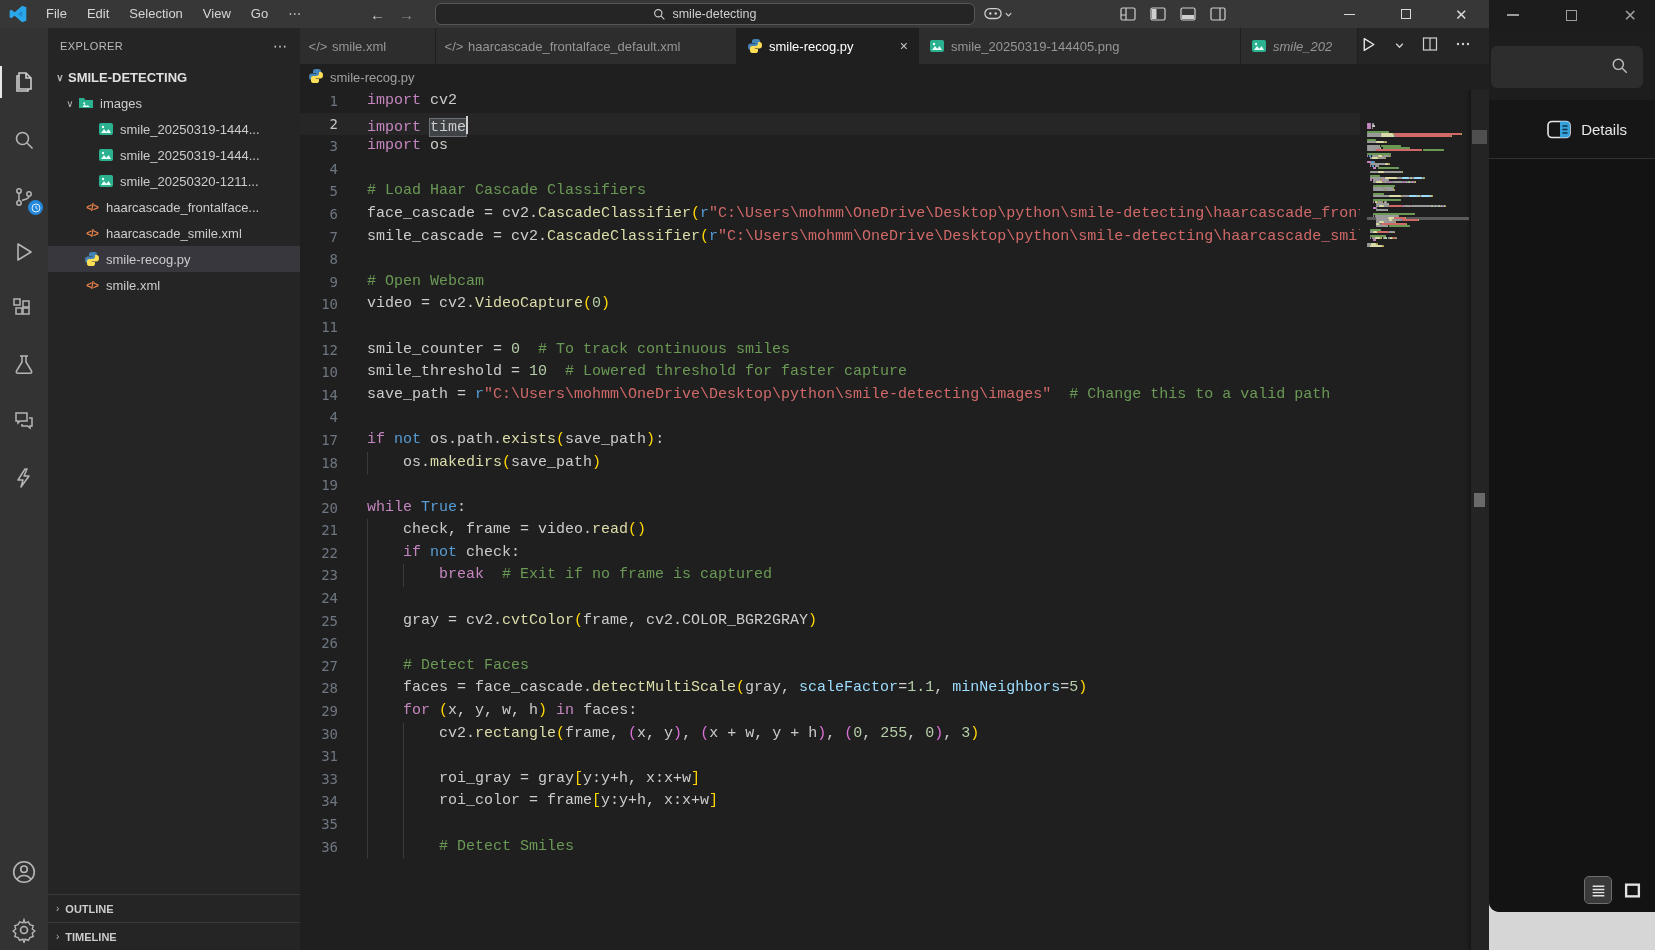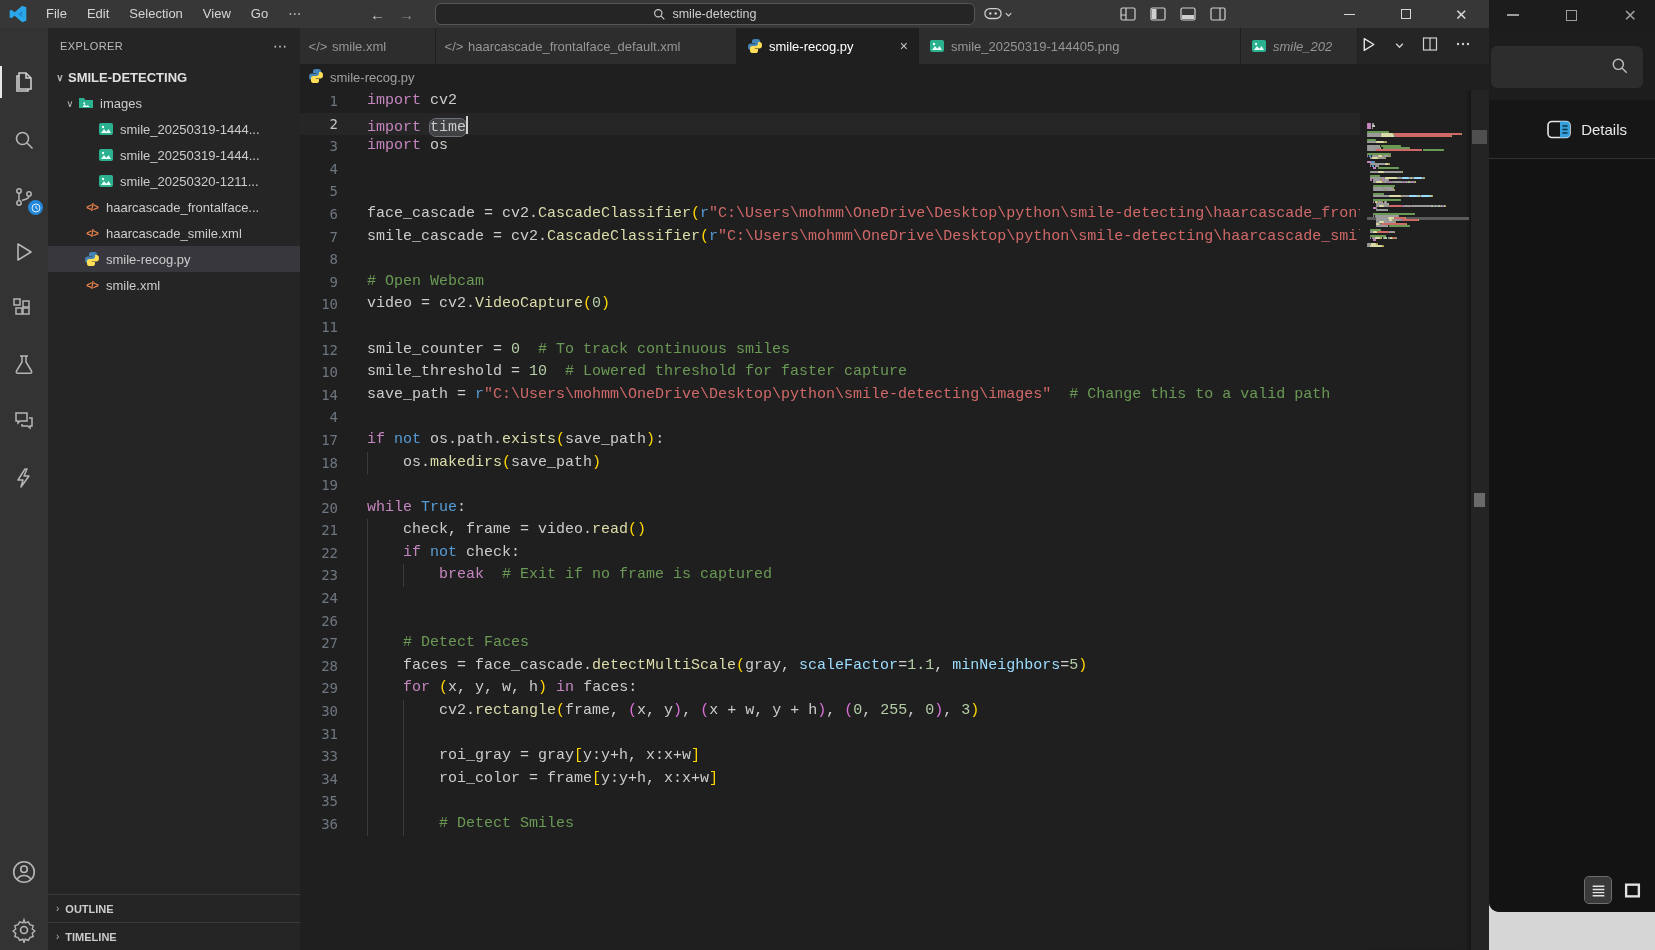--- a/index.html
+++ b/index.html
@@ -74,21 +74,21 @@
   .code-clip { position:absolute; left:0; top:0; width:1060px; bottom:0; overflow:hidden; }
   .line { display:flex; height:22.6px; white-space:pre; position:relative; }
   .line .ln { width:38px; text-align:right; color:#6e7681; flex:none; font-size:14px; }
   .line .lc { padding-left:29px; position:relative; color:#cccccc; flex:none;font-family:Liberation Mono, monospace; }
   .line.cur .ln { color:#c6c6c6; }
   .line.cur { background:rgba(255,255,255,0.035); }
   .guide { position:absolute; top:0; bottom:0; width:1px; background:#3b3b3b; }
   .kw { color:#C586C0; } .kw2 { color:#569CD6; } .fn { color:#DCDCAA; } .pl { color:#cccccc; }
   .param { color:#9CDCFE; } .str { color:#D16969; } .num { color:#B5CEA8; }
   .com { color:#6A9955; } .b1 { color:#FFD700; } .b2 { color:#DA70D6; }
-  .sel { background:#3f4346; outline:1px solid #6e7177; border-radius:6px; }
+  .sel { background:#3f4346; outline:1px solid #6e7177; border-radius:0; }
   .cursor { display:inline-block; width:2px; height:18px; background:#cfcfcf; transform:translateY(3px); margin-right:-2px; }
 
   
   .minimap { position:absolute; left:1065px; top:0; width:106px; bottom:0; background:#1f1f1f;
              box-shadow:-6px 0 6px -6px rgba(0,0,0,.6) inset; }
   .mm-inner { position:absolute; left:2px; top:33px; right:2px; }
   .mm-line { height:2px; margin-bottom:0; position:relative; }
   .mm-seg { position:absolute; top:0; height:1.6px; border-radius:.5px; }
   .mm-band { position:absolute; left:0; right:0; height:3px; background:#5a5a5a; }
   .scrollbar { position:absolute; left:1171px; top:0; width:18px; bottom:0; background:#242424; }
@@ -417,39 +417,40 @@
                 <path fill="#ffde57" d="M8.1 15c2 0 2.9-.9 2.9-2.1V11H7.8v-.6h4.6c1.5 0 2.6-1 2.6-3.2 0-2.3-1-3.3-2.5-3.3H11v1.9C11 7.1 9.8 8 8.2 8h-3C3.9 8 3 8.9 3 10.2v2.7C3 14.1 4.1 15 6.1 15z"></path>
               </svg></span>
           <span>smile-recog.py</span>
         </div>
         <div class="code-wrap">
           <div class="code-clip" id="code">
               <div class="line"><span class="ln">1</span><span class="lc"><span class="kw">import</span><span class="pl"> cv2</span></span></div>
               <div class="line cur"><span class="ln">2</span><span class="lc"><span class="kw">import</span><span class="pl"> </span><span class="pl sel">time</span><span class="cursor"></span></span></div>
               <div class="line"><span class="ln">3</span><span class="lc"><span class="kw">import</span><span class="pl"> os</span></span></div>
               <div class="line"><span class="ln">4</span><span class="lc"></span></div>
-              <div class="line"><span class="ln">5</span></div>
+              <div class="line"><span class="ln">5</span><span class="lc"><span class="com"># Load Haar Cascade Classifiers</span></span></div>
               <div class="line"><span class="ln">6</span><span class="lc"><span class="pl">face_cascade = cv2.</span><span class="fn">CascadeClassifier</span><span class="b1">(</span><span class="kw2">r</span><span class="str">"C:\Users\mohmm\OneDrive\Desktop\python\smile-detecting\haarcascade_frontalface_default.xml"</span></span></div>
               <div class="line"><span class="ln">7</span><span class="lc"><span class="pl">smile_cascade = cv2.</span><span class="fn">CascadeClassifier</span><span class="b1">(</span><span class="kw2">r</span><span class="str">"C:\Users\mohmm\OneDrive\Desktop\python\smile-detecting\haarcascade_smile.xml"</span></span></div>
               <div class="line"><span class="ln">8</span><span class="lc"></span></div>
               <div class="line"><span class="ln">9</span><span class="lc"><span class="com"># Open Webcam</span></span></div>
               <div class="line"><span class="ln">10</span><span class="lc"><span class="pl">video = cv2.</span><span class="fn">VideoCapture</span><span class="b1">(</span><span class="num">0</span><span class="b1">)</span></span></div>
               <div class="line"><span class="ln">11</span><span class="lc"></span></div>
               <div class="line"><span class="ln">12</span><span class="lc"><span class="pl">smile_counter = </span><span class="num">0</span><span class="pl">  </span><span class="com"># To track continuous smiles</span></span></div>
               <div class="line"><span class="ln">10</span><span class="lc"><span class="pl">smile_threshold = </span><span class="num">10</span><span class="pl">  </span><span class="com"># Lowered threshold for faster capture</span></span></div>
               <div class="line"><span class="ln">14</span><span class="lc"><span class="pl">save_path = </span><span class="kw2">r</span><span class="str">"C:\Users\mohmm\OneDrive\Desktop\python\smile-detecting\images"</span><span class="pl">  </span><span class="com"># Change this to a valid path</span></span></div>
               <div class="line"><span class="ln">4</span><span class="lc"></span></div>
               <div class="line"><span class="ln">17</span><span class="lc"><span class="kw">if</span><span class="pl"> </span><span class="kw2">not</span><span class="pl"> os.path.</span><span class="fn">exists</span><span class="b1">(</span><span class="pl">save_path</span><span class="b1">)</span><span class="pl">:</span></span></div>
               <div class="line"><span class="ln">18</span><span class="lc"><span class="guide" style="left: 29px;"></span><span class="pl">    os.</span><span class="fn">makedirs</span><span class="b1">(</span><span class="pl">save_path</span><span class="b1">)</span></span></div>
               <div class="line"><span class="ln">19</span><span class="lc"></span></div>
               <div class="line"><span class="ln">20</span><span class="lc"><span class="kw">while</span><span class="pl"> </span><span class="kw2">True</span><span class="pl">:</span></span></div>
               <div class="line"><span class="ln">21</span><span class="lc"><span class="guide" style="left: 29px;"></span><span class="pl">    check, frame = video.</span><span class="fn">read</span><span class="b1">(</span><span class="b1">)</span></span></div>
               <div class="line"><span class="ln">22</span><span class="lc"><span class="guide" style="left: 29px;"></span><span class="pl">    </span><span class="kw">if</span><span class="pl"> </span><span class="kw2">not</span><span class="pl"> check:</span></span></div>
               <div class="line"><span class="ln">23</span><span class="lc"><span class="guide" style="left: 29px;"></span><span class="guide" style="left: 65.12px;"></span><span class="pl">        </span><span class="kw">break</span><span class="pl">  </span><span class="com"># Exit if no frame is captured</span></span></div>
               <div class="line"><span class="ln">24</span><span class="lc"><span class="guide" style="left: 29px;"></span></span></div>
+              <div class="line"><span class="ln">25</span><span class="lc"><span class="guide" style="left: 29px;"></span><span class="pl">    gray = cv2.</span><span class="fn">cvtColor</span><span class="b1">(</span><span class="pl">frame, cv2.COLOR_BGR2GRAY</span><span class="b1">)</span></span></div>
               <div class="line"><span class="ln">26</span><span class="lc"><span class="guide" style="left: 29px;"></span></span></div>
               <div class="line"><span class="ln">27</span><span class="lc"><span class="guide" style="left: 29px;"></span><span class="pl">    </span><span class="com"># Detect Faces</span></span></div>
               <div class="line"><span class="ln">28</span><span class="lc"><span class="guide" style="left: 29px;"></span><span class="pl">    faces = face_cascade.</span><span class="fn">detectMultiScale</span><span class="b1">(</span><span class="pl">gray, </span><span class="param">scaleFactor</span><span class="pl">=</span><span class="num">1.1</span><span class="pl">, </span><span class="param">minNeighbors</span><span class="pl">=</span><span class="num">5</span><span class="b1">)</span></span></div>
               <div class="line"><span class="ln">29</span><span class="lc"><span class="guide" style="left: 29px;"></span><span class="pl">    </span><span class="kw">for</span><span class="pl"> </span><span class="b1">(</span><span class="pl">x, y, w, h</span><span class="b1">)</span><span class="pl"> </span><span class="kw">in</span><span class="pl"> faces:</span></span></div>
               <div class="line"><span class="ln">30</span><span class="lc"><span class="guide" style="left: 29px;"></span><span class="guide" style="left: 65.12px;"></span><span class="pl">        cv2.</span><span class="fn">rectangle</span><span class="b1">(</span><span class="pl">frame, </span><span class="b2">(</span><span class="pl">x, y</span><span class="b2">)</span><span class="pl">, </span><span class="b2">(</span><span class="pl">x + w, y + h</span><span class="b2">)</span><span class="pl">, </span><span class="b2">(</span><span class="num">0</span><span class="pl">, </span><span class="num">255</span><span class="pl">, </span><span class="num">0</span><span class="b2">)</span><span class="pl">, </span><span class="num">3</span><span class="b1">)</span></span></div>
               <div class="line"><span class="ln">31</span><span class="lc"><span class="guide" style="left: 29px;"></span><span class="guide" style="left: 65.12px;"></span></span></div>
               <div class="line"><span class="ln">33</span><span class="lc"><span class="guide" style="left: 29px;"></span><span class="guide" style="left: 65.12px;"></span><span class="pl">        roi_gray = gray</span><span class="b1">[</span><span class="pl">y:y+h, x:x+w</span><span class="b1">]</span></span></div>
               <div class="line"><span class="ln">34</span><span class="lc"><span class="guide" style="left: 29px;"></span><span class="guide" style="left: 65.12px;"></span><span class="pl">        roi_color = frame</span><span class="b1">[</span><span class="pl">y:y+h, x:x+w</span><span class="b1">]</span></span></div>
               <div class="line"><span class="ln">35</span><span class="lc"><span class="guide" style="left: 29px;"></span><span class="guide" style="left: 65.12px;"></span></span></div>
               <div class="line"><span class="ln">36</span><span class="lc"><span class="guide" style="left: 29px;"></span><span class="guide" style="left: 65.12px;"></span><span class="pl">        </span><span class="com"># Detect Smiles</span></span></div>

